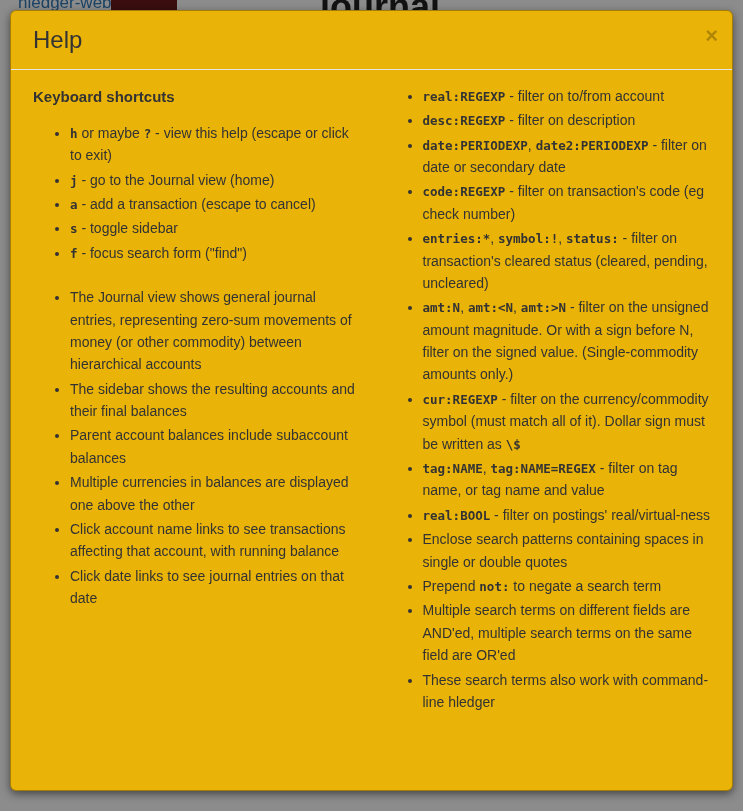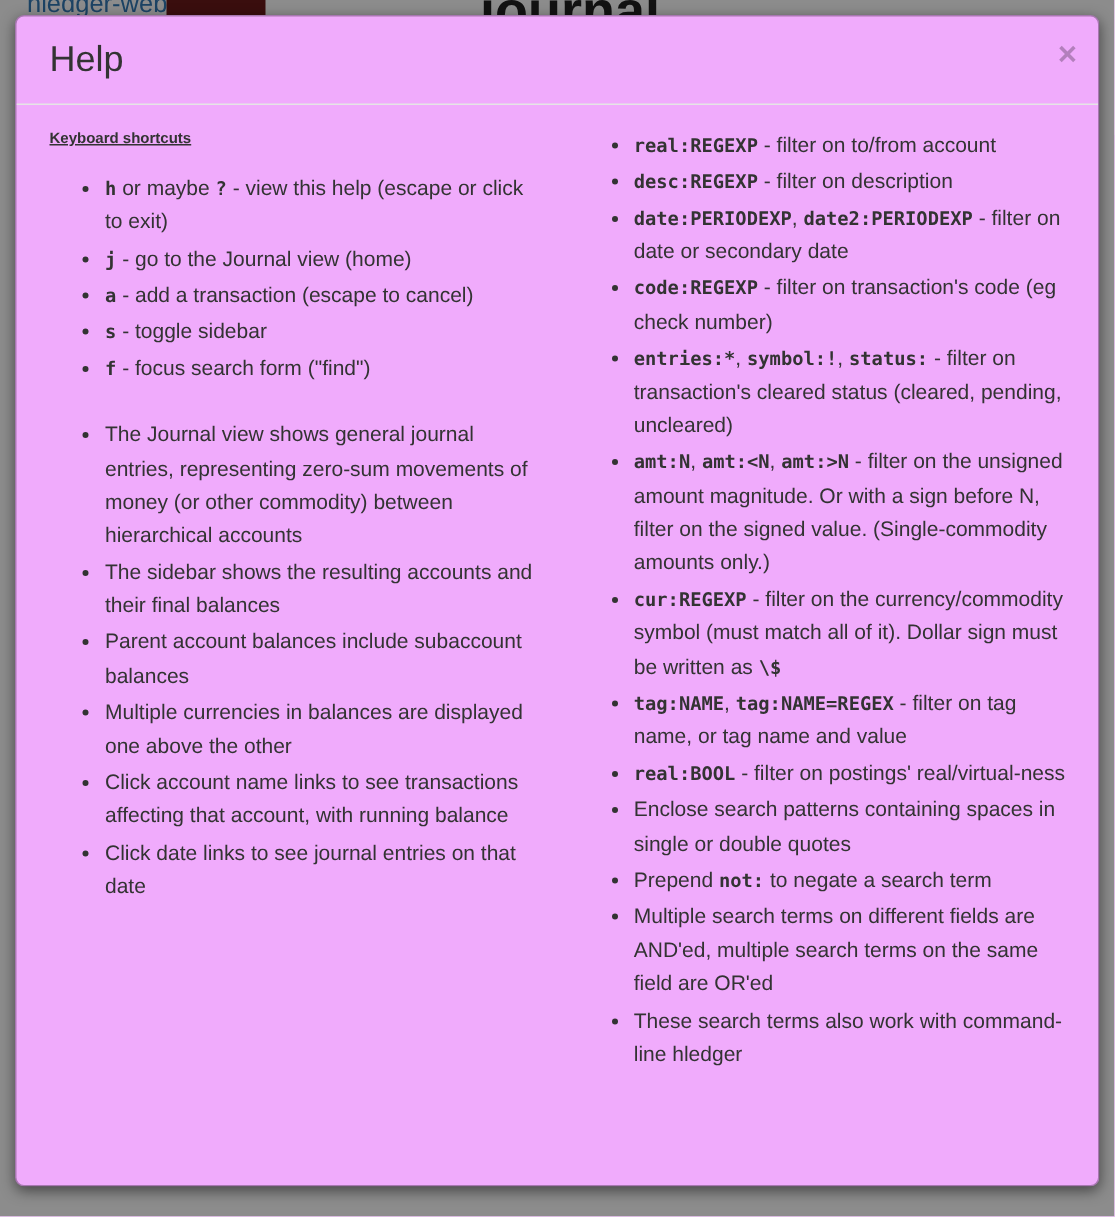--- a/index.html
+++ b/index.html
@@ -28,21 +28,21 @@
 
   .overlay {
     position: absolute; left: 0; top: 0; right: 0; bottom: 0;
     background: rgba(0,0,0,0.45); z-index: 2;
   }
 
   
   .modal {
     position: absolute; left: 10px; top: 10px;
     width: 723px; height: 781px;
-    background: #f0abfc;
+    background: #eab308;
     border: 1px solid rgba(0,0,0,0.3);
     border-radius: 6px;
     box-shadow: 0 3px 9px rgba(0,0,0,0.5);
     z-index: 3;
     overflow: hidden;
   }
   .modal-header {
     position: relative;
     padding: 15px 16px 14px 22px;
     border-bottom: 1px solid #e5e5e5;
@@ -58,23 +58,22 @@
     font-family: "Liberation Sans", sans-serif;
   }
   .modal-body {
     display: flex;
     padding: 15px 8px 14px 8px;
     font-size: 14px;
     line-height: 1.6;
   }
   .col { flex: 1; padding: 0 14px; min-width: 0; }
   .section-heading {
-    font-size: 10px; font-weight: bold; color: #333;
+    font-size: 15px; font-weight: bold; color: #333;
     margin: 0 0 13px 0;
-    text-decoration: underline;
   }
   .section-heading.spaced { margin-top: 9px; }
   .col ul {
     list-style: disc;
     margin: 0 0 22px 0;
     padding-left: 37px;
   }
   .col li { margin-bottom: 2px; }
   .code {
     font-family: "DejaVu Sans Mono", "Liberation Mono", monospace;

